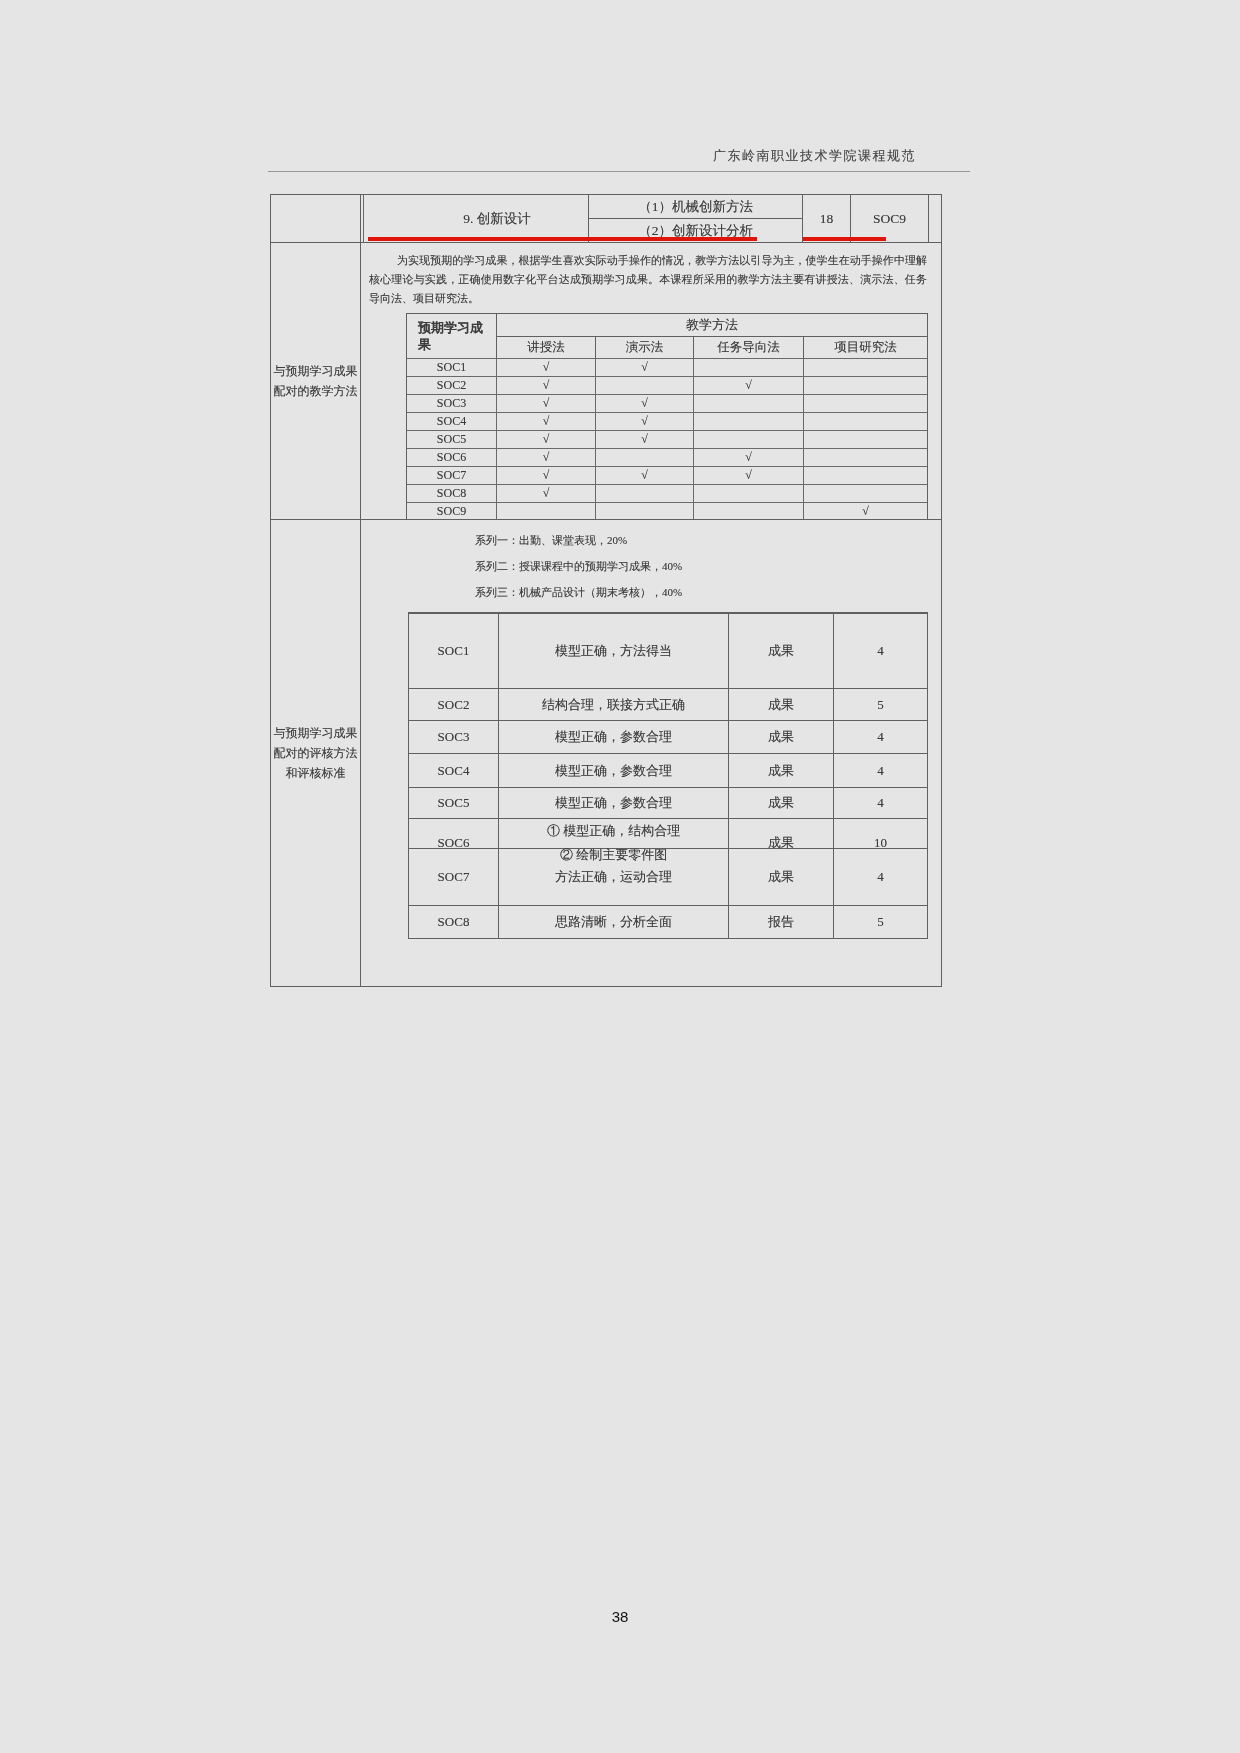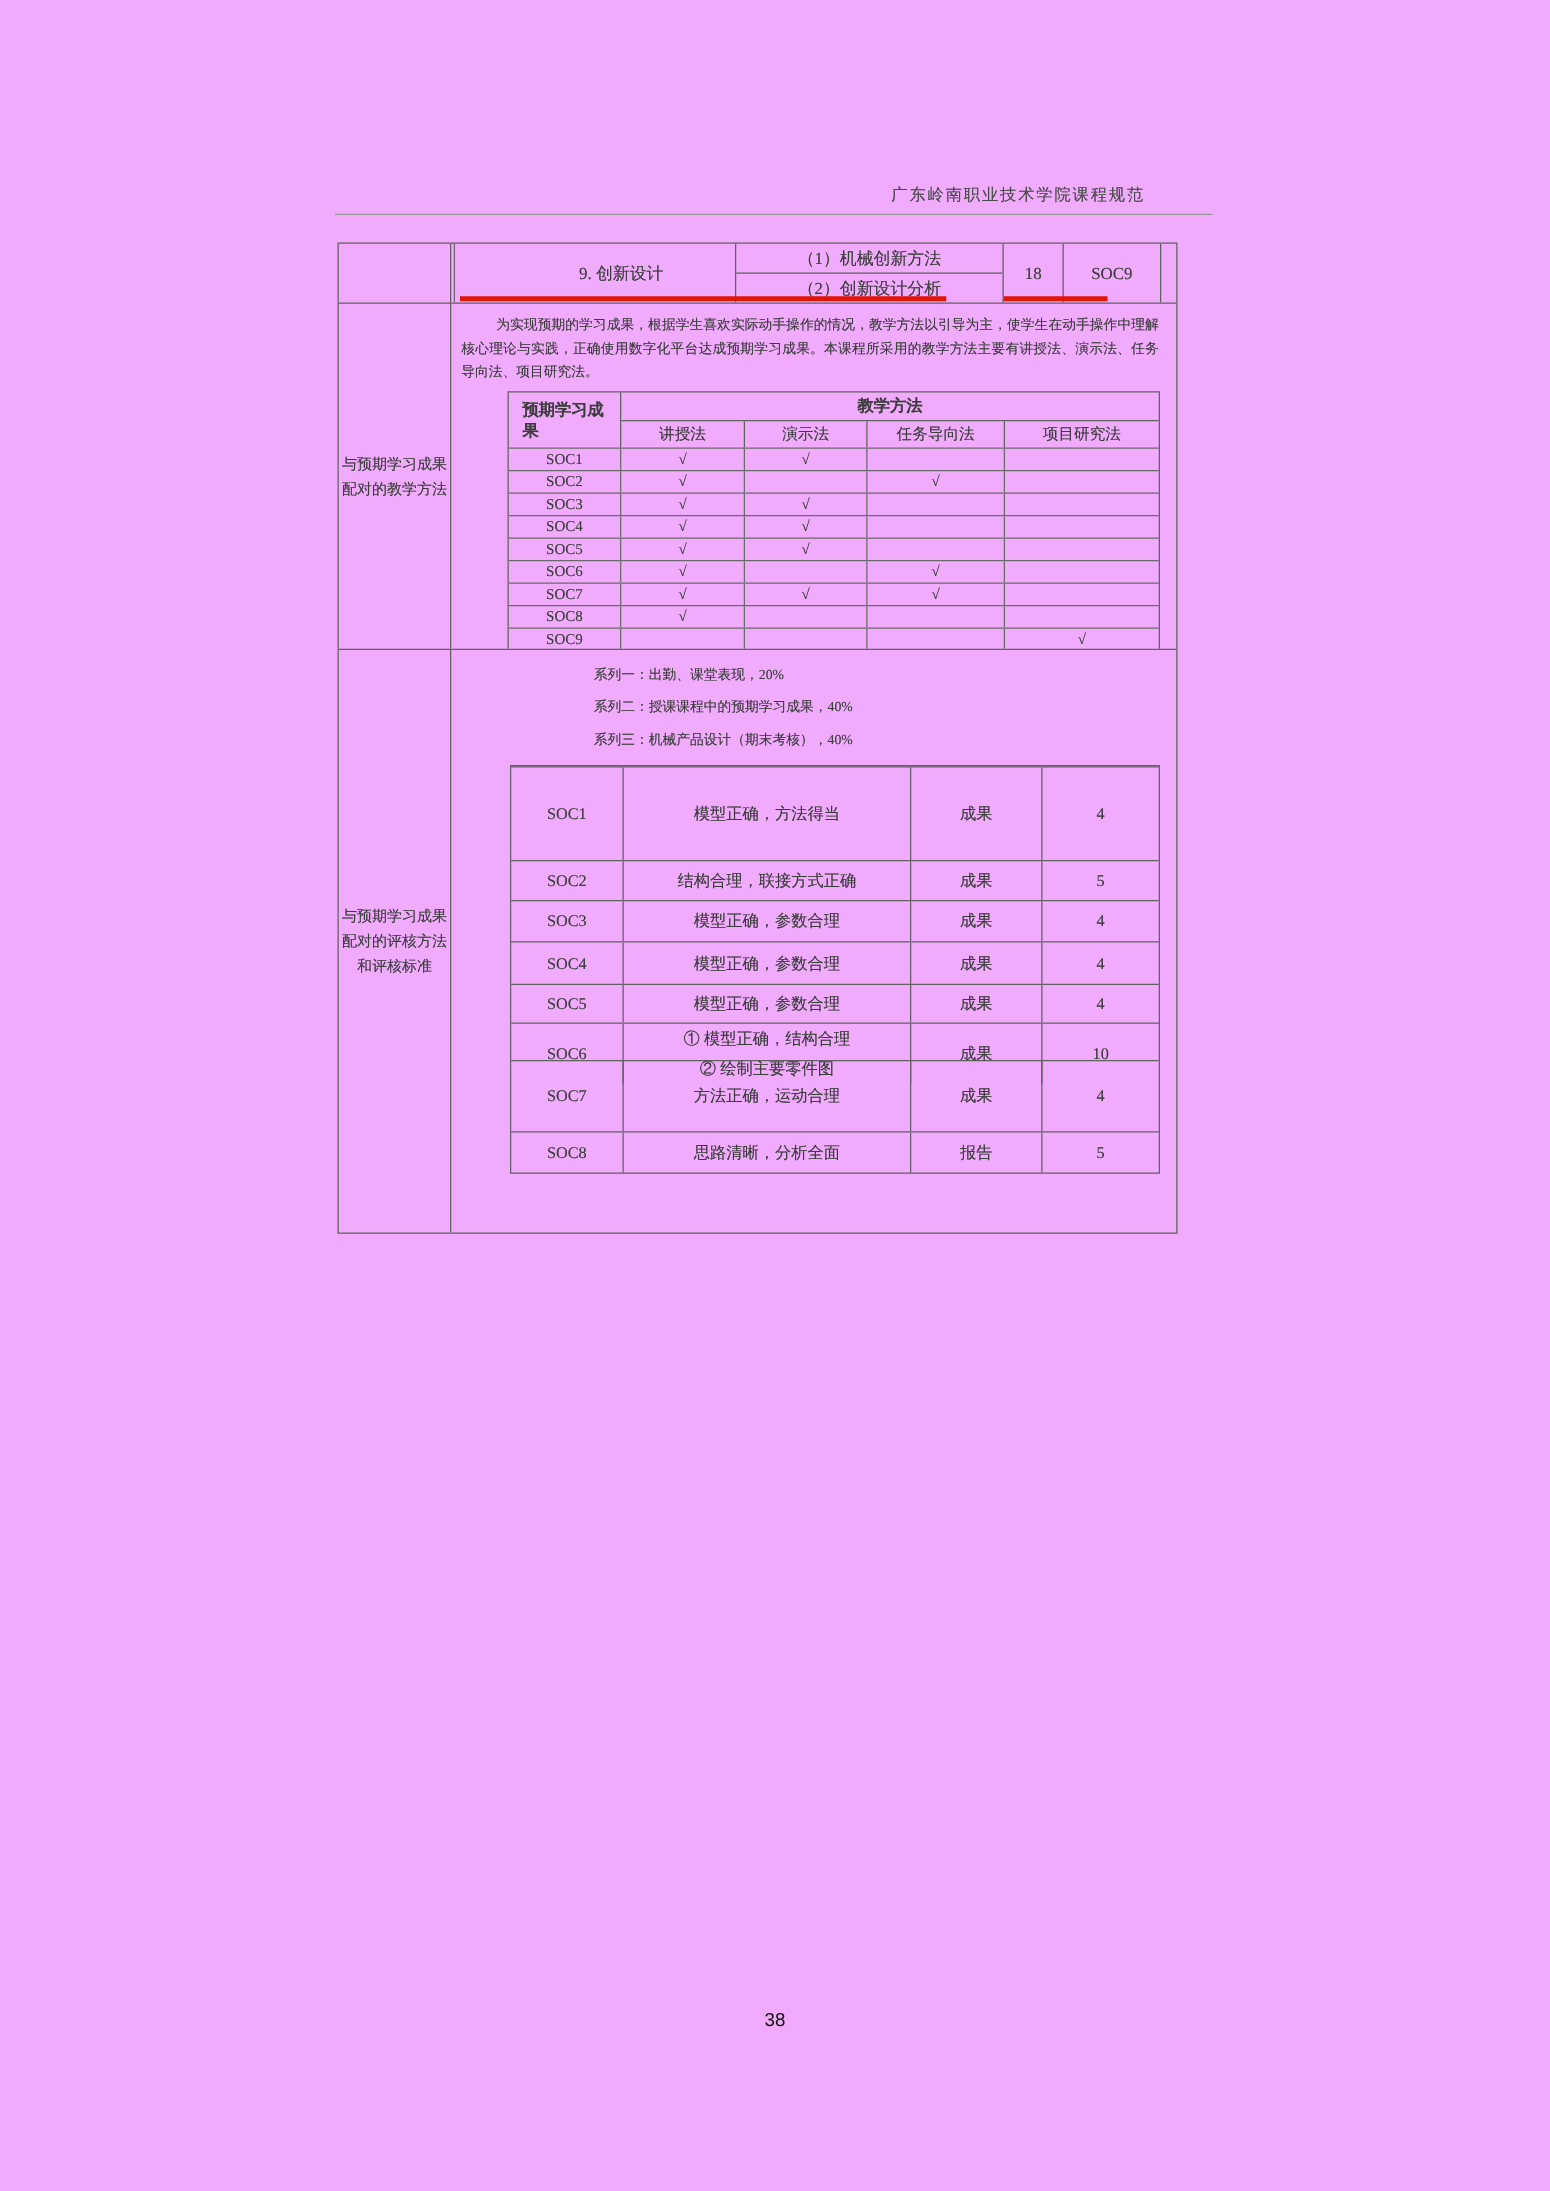--- a/index.html
+++ b/index.html
@@ -1,18 +1,18 @@
 <!DOCTYPE html>
 <html><head>
 <meta charset="utf-8">
 <style>
   * { margin:0; padding:0; box-sizing:border-box; }
   html,body { background:#ffffff; }
   .page {
-    position:relative; width:1240px; height:1753px; background:#f0abfc;
+    position:relative; width:1240px; height:1753px; background:#e5e5e5;
     font-family:"Liberation Serif","DejaVu Serif",serif; color:#3c3c3c;
     text-shadow:0 0 0.5px rgba(80,80,80,0.5);
   }
   .doc-header {
     position:absolute; top:147px; left:268px; width:648px;
     text-align:right; font-size:13px; letter-spacing:1.5px; color:#4a4a4a;
   }
   .header-rule {
     position:absolute; top:171px; left:268px; width:702px; height:0;
     border-top:1.5px solid #979797;
@@ -55,21 +55,21 @@
   .teach-table { margin-left:45px; width:522px; border:1.6px solid #606060; }
   .tt-header { display:flex; }
   .tt-left {
     width:90px; border-right:1.4px solid #606060; display:flex; align-items:center;
     justify-content:center; text-align:left; padding:0 11px; font-weight:bold;
     font-size:13px; line-height:17px;
   }
   .tt-right { flex:1; display:flex; flex-direction:column; }
   .tt-group {
     height:23px; border-bottom:1.4px solid #606060; display:flex;
-    align-items:center; justify-content:center; font-weight:bold; font-size:13px;
+    align-items:center; justify-content:center; font-weight:normal; font-size:13px;
   }
   .tt-methods { display:grid; grid-template-columns:99px 98px 110px 1fr; height:21px; }
   .tt-mcell { display:flex; align-items:center; justify-content:center; border-right:1.4px solid #606060; font-size:12.5px; }
   .tt-mcell:last-child { border-right:none; }
   .tt-row { display:grid; grid-template-columns:90px 99px 98px 110px 1fr; height:18px; border-top:1.3px solid #6a6a6a; }
   .tt-cell { display:flex; align-items:center; justify-content:center; border-right:1.3px solid #6a6a6a; font-size:12px; }
   .tt-cell:last-child { border-right:none; }
 
   
   .rrow3 { padding-top:7px; }

